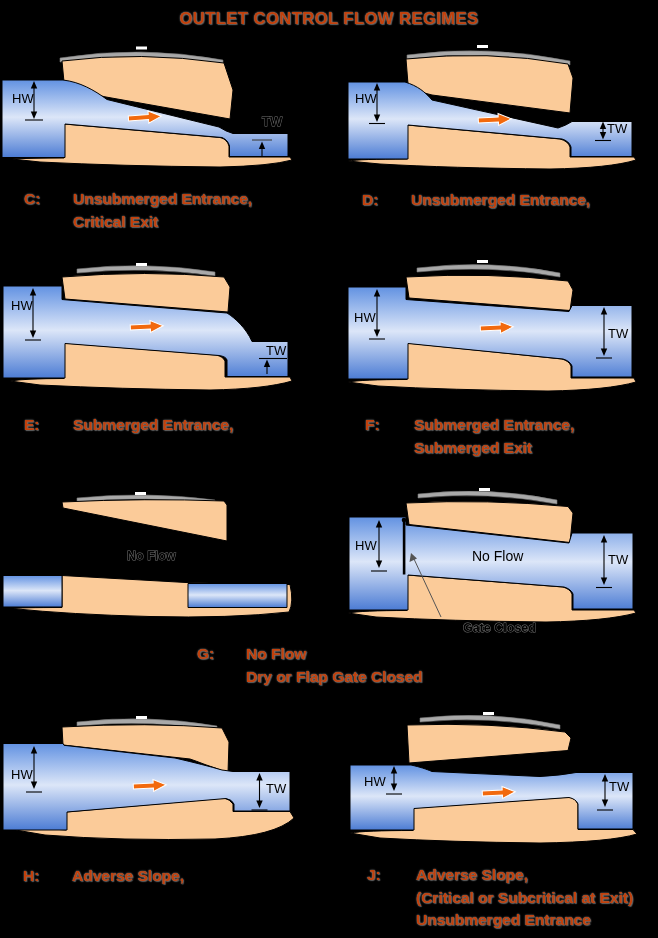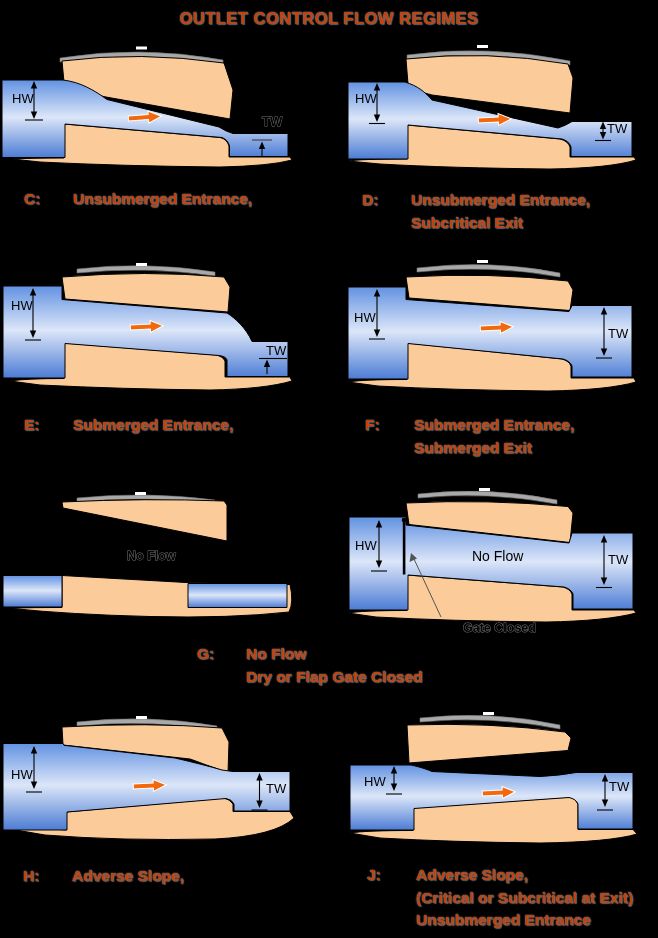--- a/index.html
+++ b/index.html
@@ -63,20 +63,21 @@
       <polygon class="dimh" points="262,141.5 258.8,149 265.2,149"></polygon>
     </g>
     <g transform="translate(128,112) rotate(-4)">
       <path class="flow" d="M0,4 L20,4 L20,0.5 L33,6.5 L20,12.5 L20,9 L0,9 Z"></path>
     </g>
   </svg>
   <div class="cap ghost" style="left:24px;top:188px">
     <span class="cap-letter">C:</span>
     <span class="cap-lines">
       <span>Unsubmerged Entrance,</span>
+      <span>Critical Exit</span>
     </span>
   </div>
 
   <svg class="panel" style="left:330px;top:40px" width="328" height="135" viewBox="330 40 328 135">
     <path class="road" d="M407,55 Q487,44 570,61 L570,65 Q487,49 407,59 Z"></path>
     <rect x="477" y="45" width="11" height="3" fill="#fff"></rect>
     <path class="tan" d="M406,59 Q487,50 568,64 L573,78 L570,113 L432,95 Q414,91 408,84 Z"></path>
     <path class="tan" d="M407,125 L560,139 Q568,141 570,147 L570,157 L634,157 L636,160 Q610,168 550,169 Q450,168 380,164 L348,161 Q360,159 407,159 Z"></path>
     <path class="water" d="M348,82 L405,82 C418,86 425,92 432,100 L558,128 Q566,125.5 572,121.5 L632,121.5 L632,156.5 L571,156.5 L571,147 Q569,141 562,139 L408,125 L408,159 L348,159 Z"></path>
     <text class="lbl" x="355" y="103">HW</text>
@@ -94,21 +95,20 @@
       <line class="dim" x1="595" y1="140.5" x2="611" y2="140.5"></line>
     </g>
     <g transform="translate(478,114) rotate(-3)">
       <path class="flow" d="M0,4 L20,4 L20,0.5 L33,6.5 L20,12.5 L20,9 L0,9 Z"></path>
     </g>
   </svg>
   <div class="cap ghost" style="left:362px;top:189px">
     <span class="cap-letter">D:</span>
     <span class="cap-lines">
       <span>Unsubmerged Entrance,</span>
-      <span>Subcritical Exit</span>
     </span>
   </div>
 
   <svg class="panel" style="left:0;top:255px" width="330" height="145" viewBox="0 255 330 145">
     <path class="road" d="M77,269 Q146,261 215,272 L215,276 Q146,266 77,273 Z"></path>
     <rect x="136" y="263" width="11" height="3" fill="#fff"></rect>
     <path class="tan" d="M62,277 Q146,270 224,277 L230,287 L228,312 L65,299 Z"></path>
     <path class="tan" d="M64,343 L216,355 Q223,356.5 225,361 L225,377 L290,377 L292,381 Q265,389 210,390 Q120,389 40,385 L10,381 Q25,378.5 64,378.5 Z"></path>
     <path class="water" d="M3,286 L62,286 L62,299.5 L227,313 C235,318 246,328 252,341.5 L288,341.5 L288,376.5 L227,376.5 L227,360 Q226,356.5 219,355.5 L65,343.5 L65,378 L3,378 Z"></path>
     <text class="lbl" x="11" y="310">HW</text>

